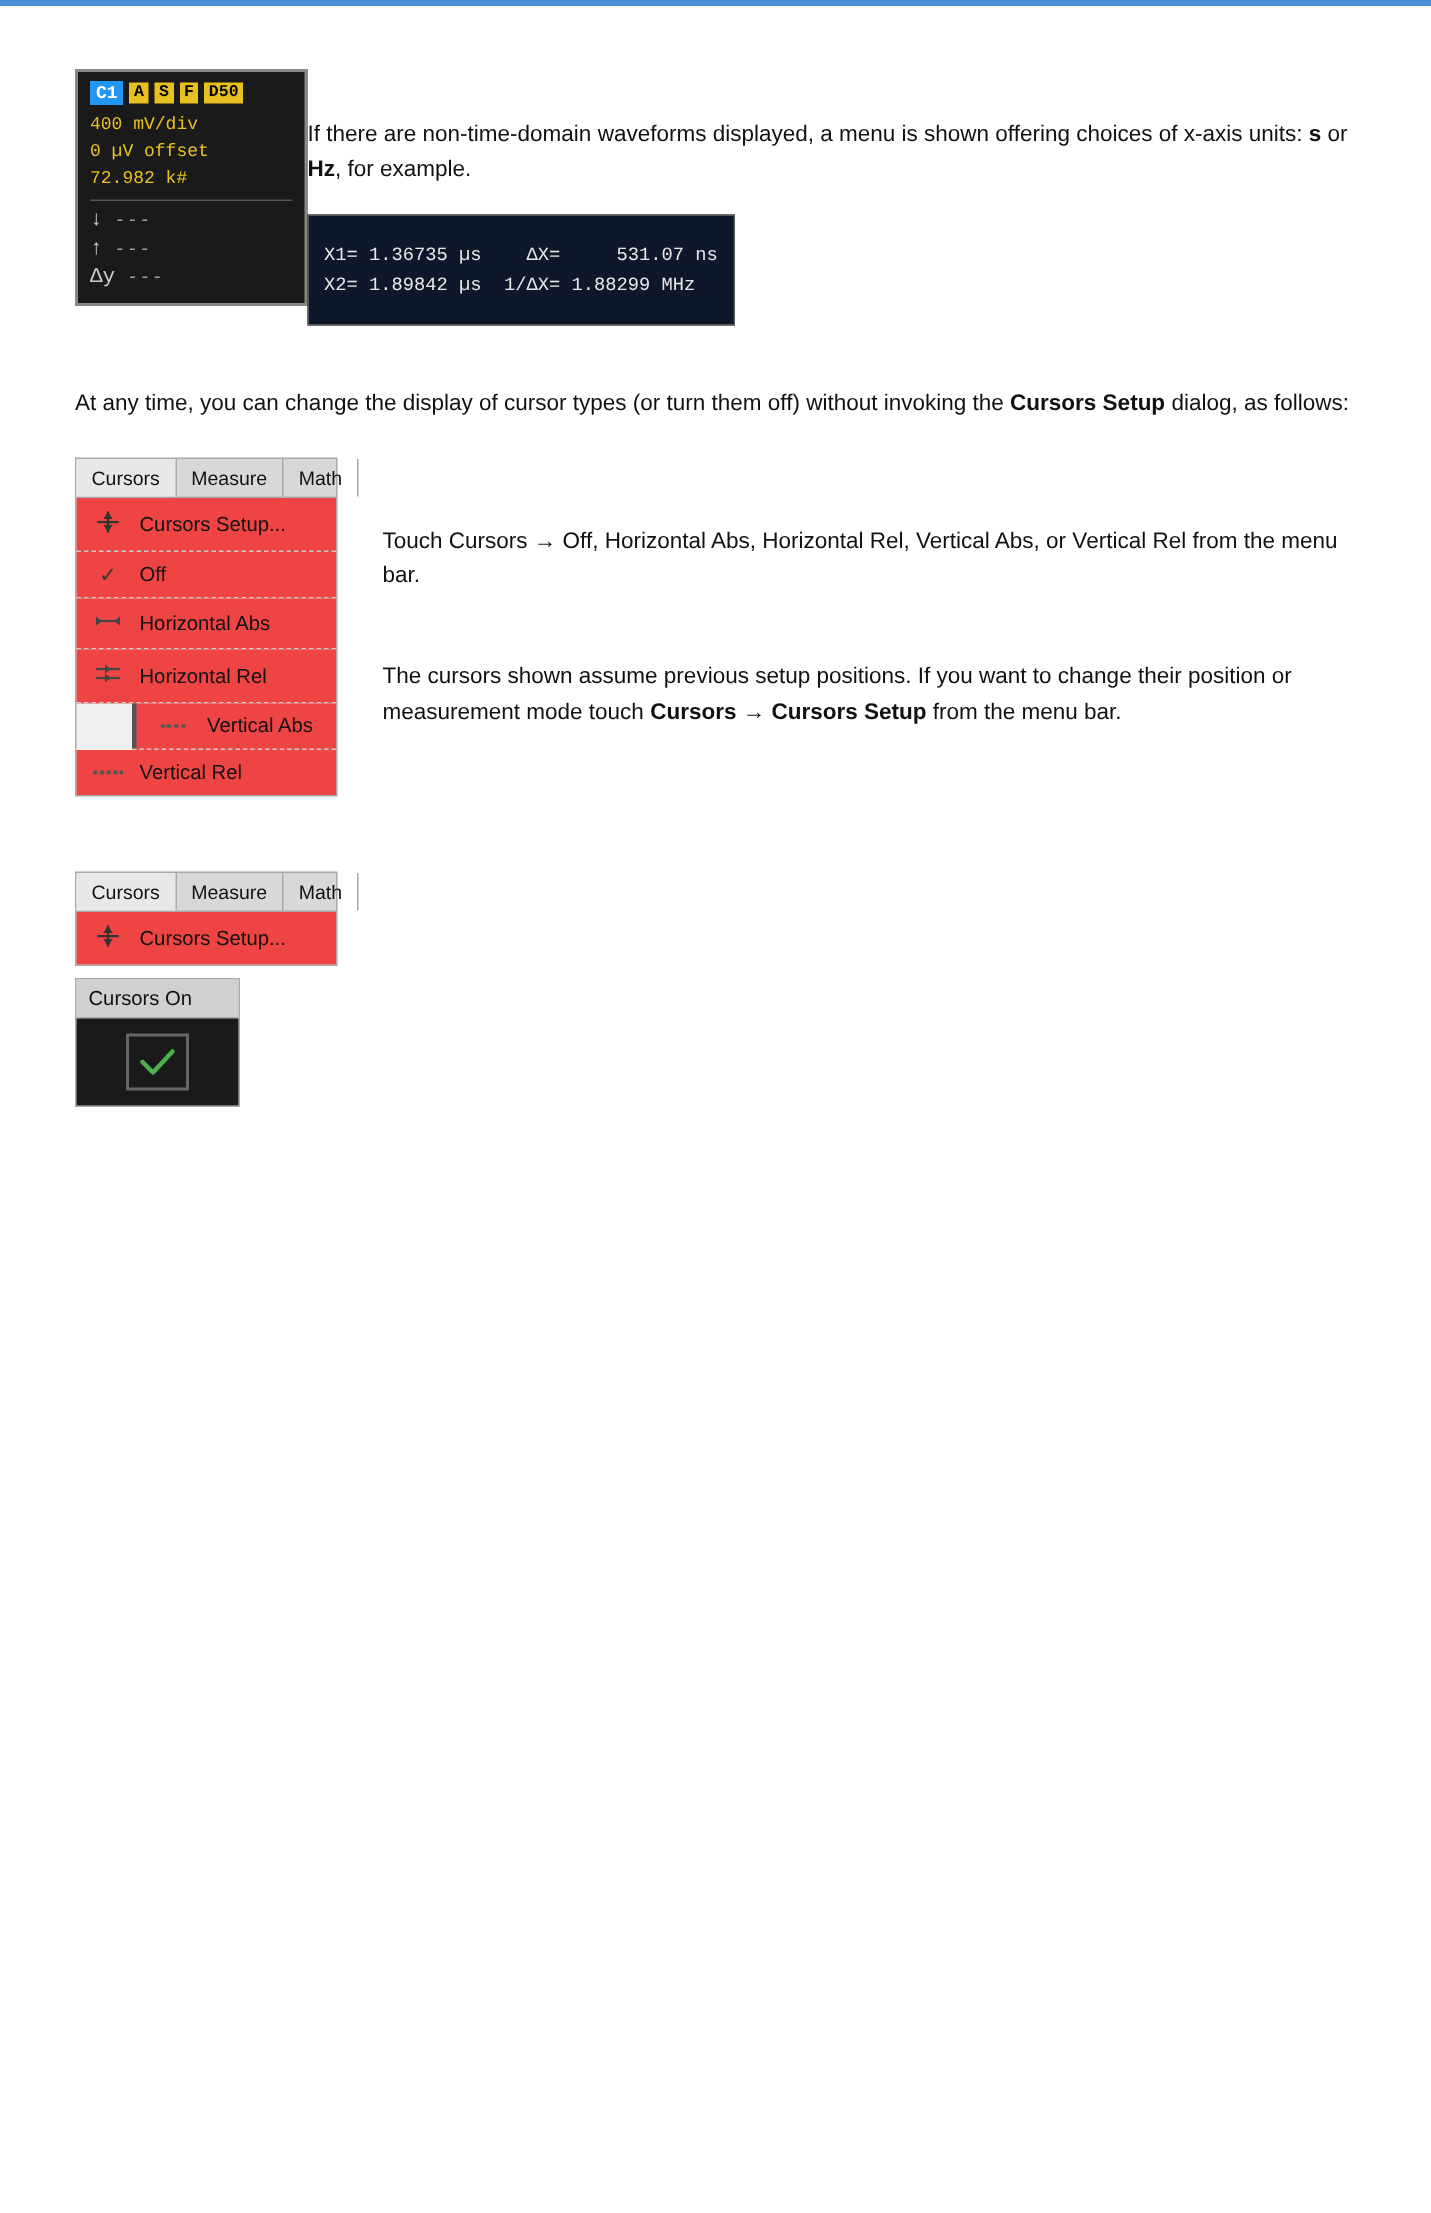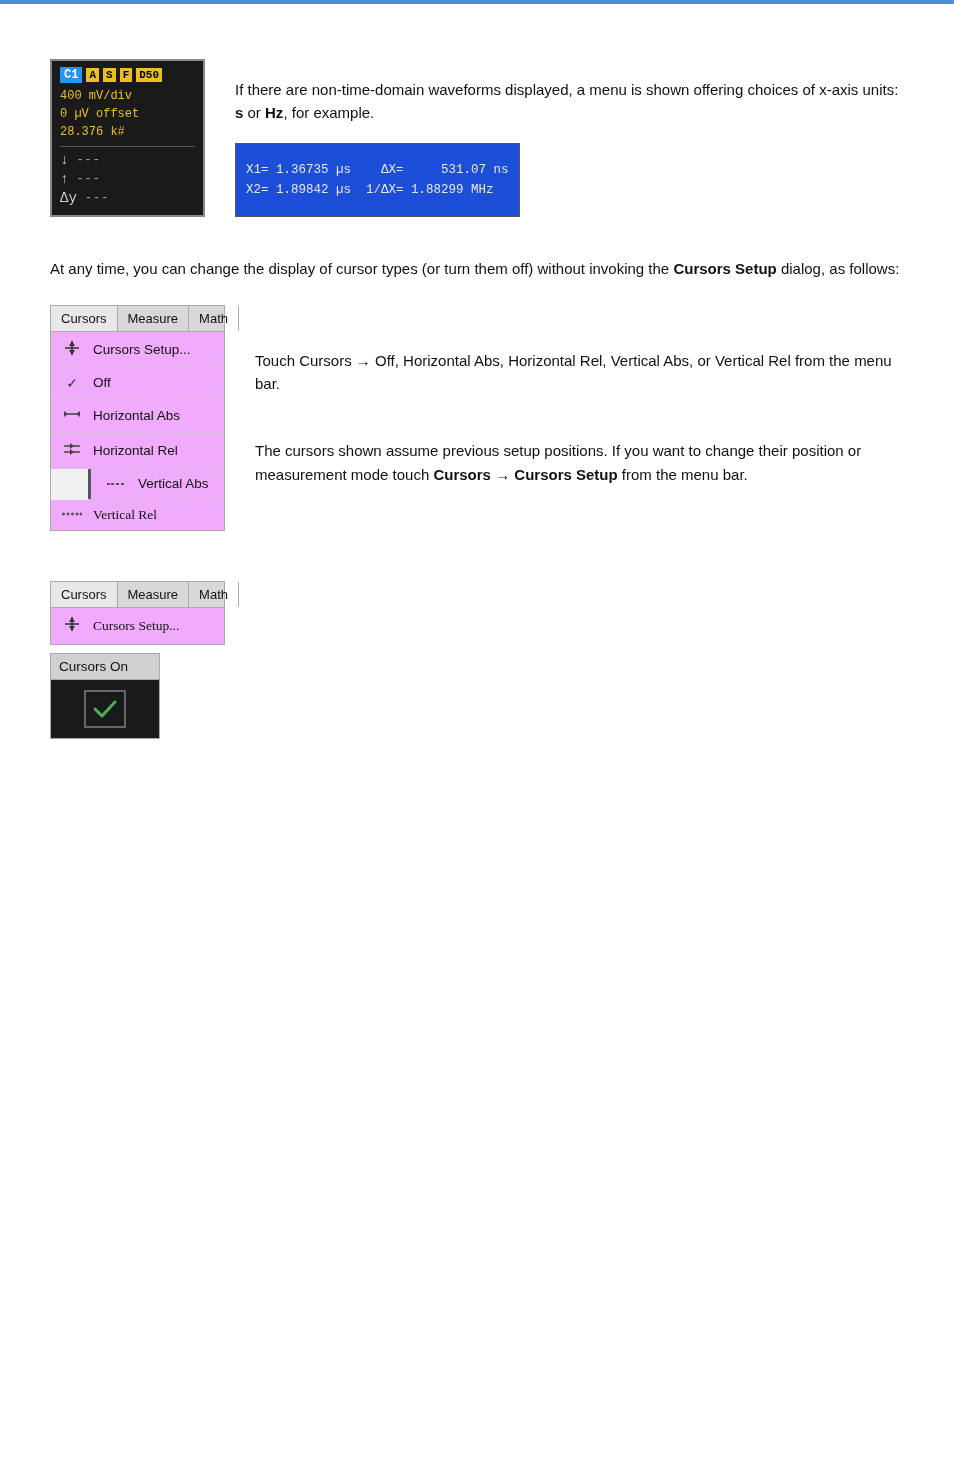--- a/index.html
+++ b/index.html
@@ -20,22 +20,21 @@
     }
 
     .page-content {
       padding: 30px 50px 40px 50px;
     }
 
     
     .section1 {
       display: flex;
       flex-direction: row;
-      gap: 30px;
-      align-items: flex-end;
+      align-items: center;
       margin-bottom: 40px;
     }
 
     .oscilloscope-panel {
       flex-shrink: 0;
       width: 155px;
       background: #1a1a1a;
       border: 2px solid #888;
       padding: 6px 8px;
       color: #fff;
@@ -105,21 +104,21 @@
     }
 
     .text-block p {
       margin-bottom: 14px;
       line-height: 1.55;
       margin-top: 44px;
     }
 
     .cursor-display-box {
       border: 1px solid #555;
-      background: #1d4ed8;
+      background: #0f172a;
       color: #e8e8e8;
       font-family: 'Courier New', monospace;
       font-size: 12.5px;
       padding: 16px 10px;
       display: inline-block;
       line-height: 1.6;
       margin-top: 4px;
     }
 
     
@@ -163,26 +162,25 @@
       font-weight: normal;
     }
 
     .menu-item {
       display: flex;
       align-items: center;
       gap: 10px;
       padding: 7px 10px;
       border-bottom: 1px dashed #ccc;
       cursor: pointer;
-      background: #f0abfc;
+      background: #ef4444;
     }
 
     .menu-item:last-child {
       border-bottom: none;
-      font-family: Liberation Serif, serif;
     }
 
     .menu-item-icon {
       width: 22px;
       text-align: center;
       font-size: 14px;
       color: #333;
     }
 
     .menu-item-label {
@@ -262,21 +260,21 @@
       <div class="osc-header">
         <span class="osc-c1">C1</span>
         <span class="osc-badge active">A</span>
         <span class="osc-badge active">S</span>
         <span class="osc-badge active">F</span>
         <span class="osc-badge active">D50</span>
       </div>
       <div class="osc-info">
         <div>400 mV/div</div>
         <div>0 µV offset</div>
-        <div>28.376 k#</div>
+        <div>72.982 k#</div>
       </div>
       <div class="osc-divider"></div>
       <div class="osc-cursor-row">
         <span class="cursor-icon">↓</span>
         <span class="cursor-dashes">---</span>
       </div>
       <div class="osc-cursor-row">
         <span class="cursor-icon">↑</span>
         <span class="cursor-dashes">---</span>
       </div>

